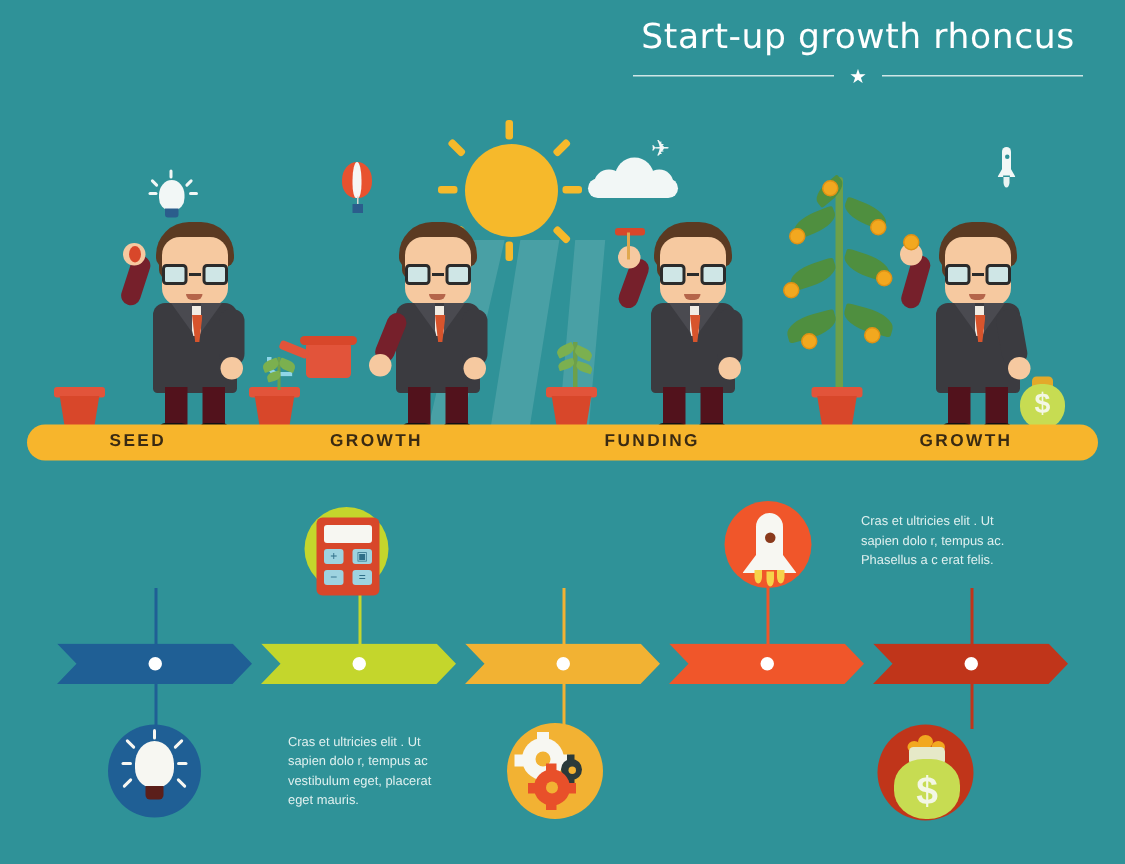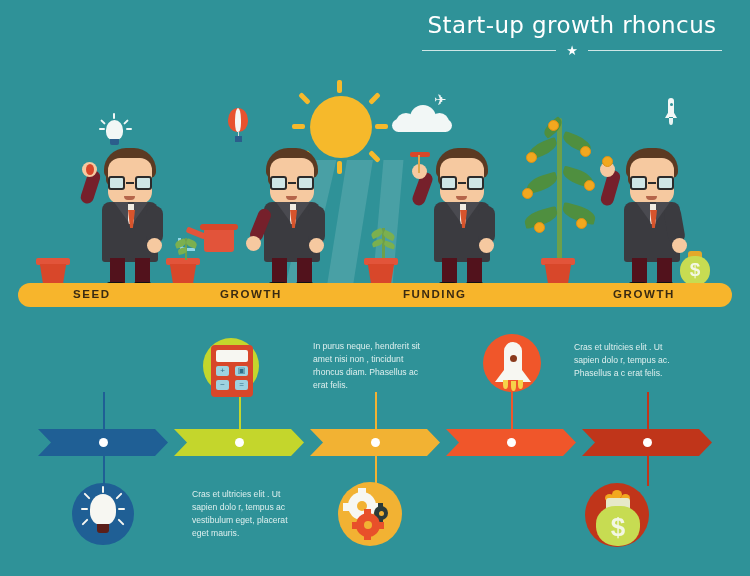--- a/index.html
+++ b/index.html
@@ -390,21 +390,20 @@
   <div class="stemline" style="left:239px;top:390px;height:40px;background:#c4d62c;"></div>
   <div class="circle" style="left:203px;top:338px;width:56px;height:56px;background:#c4d62c;"></div>
   <div class="calc" style="left:211px;top:345px;">
     <div class="scr"></div>
     <div class="k" style="left:5px;top:21px;">+</div>
     <div class="k" style="left:24px;top:21px;">▣</div>
     <div class="k" style="left:5px;top:35px;">−</div>
     <div class="k" style="left:24px;top:35px;">=</div>
   </div>
 
-  <div class="calloutText" style="left:313px;top:340px;width:112px;">In purus neque, hendrerit sit amet nisi non , tincidunt rhoncus diam. Phasellus ac erat  felis.</div>
   <div class="stemline" style="left:375px;top:392px;height:38px;background:#f2b233;"></div>
 
   <div class="stemline" style="left:511px;top:390px;height:40px;background:#f0562a;"></div>
   <div class="circle" style="left:483px;top:334px;width:58px;height:58px;background:#f0562a;"></div>
   <div class="rk" style="left:495px;top:342px;width:36px;height:44px;">
     <div class="bodyr"></div>
     <div class="finL"></div>
     <div class="finR"></div>
     <div class="win"></div>
     <div class="fl" style="left:8px;top:38px;width:5px;height:9px;"></div>

